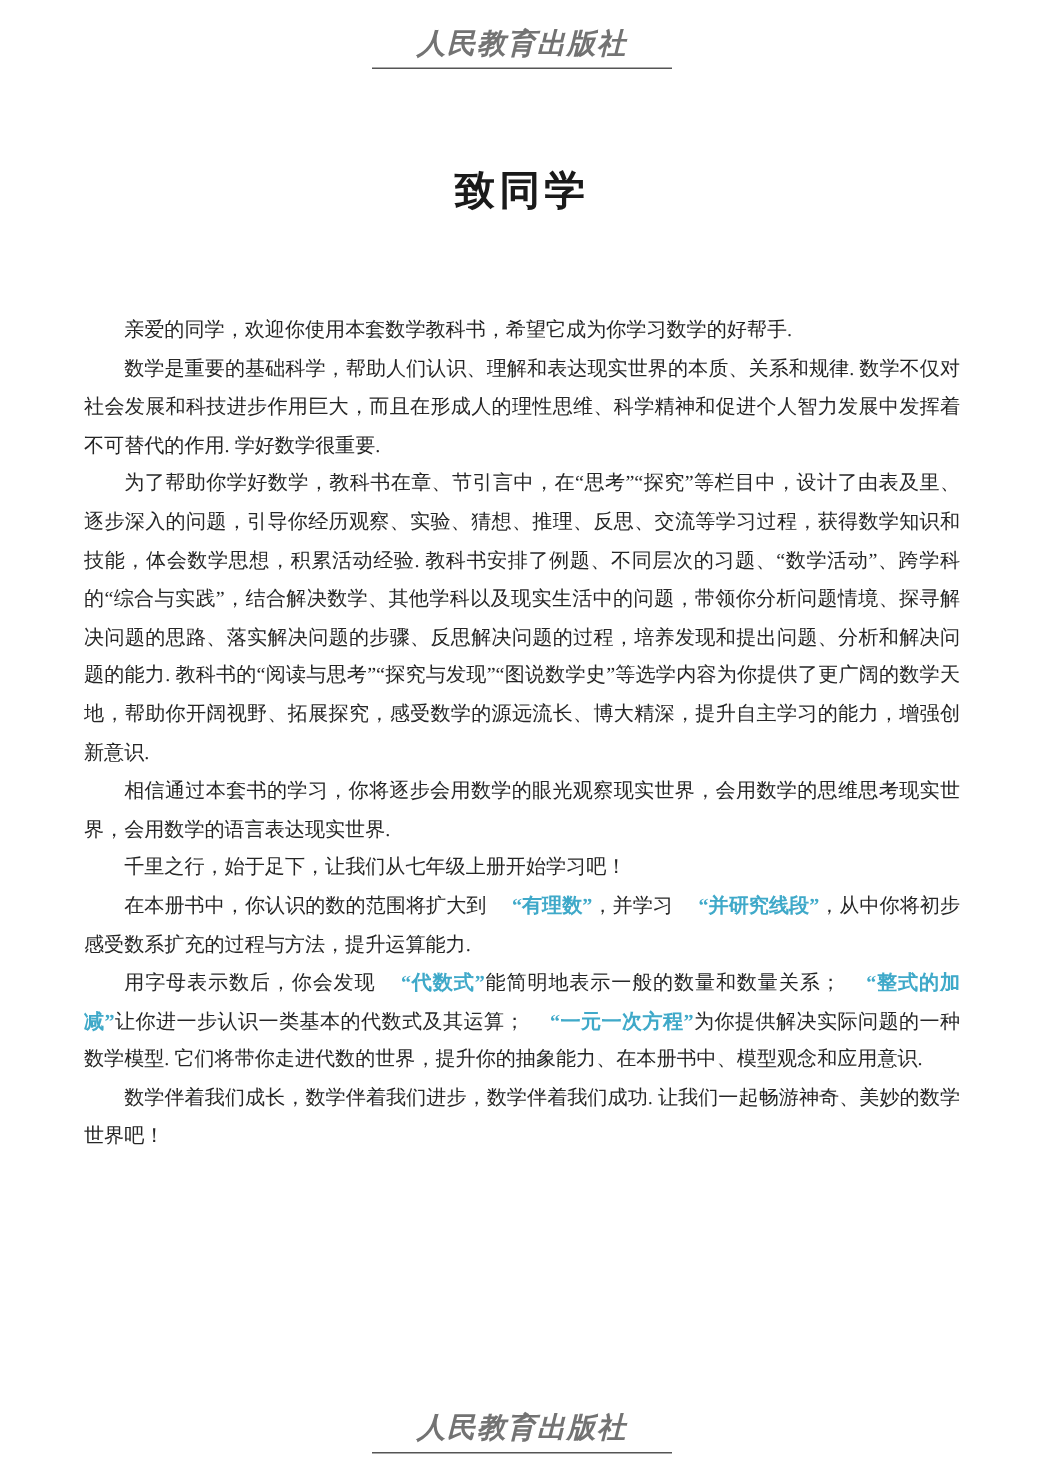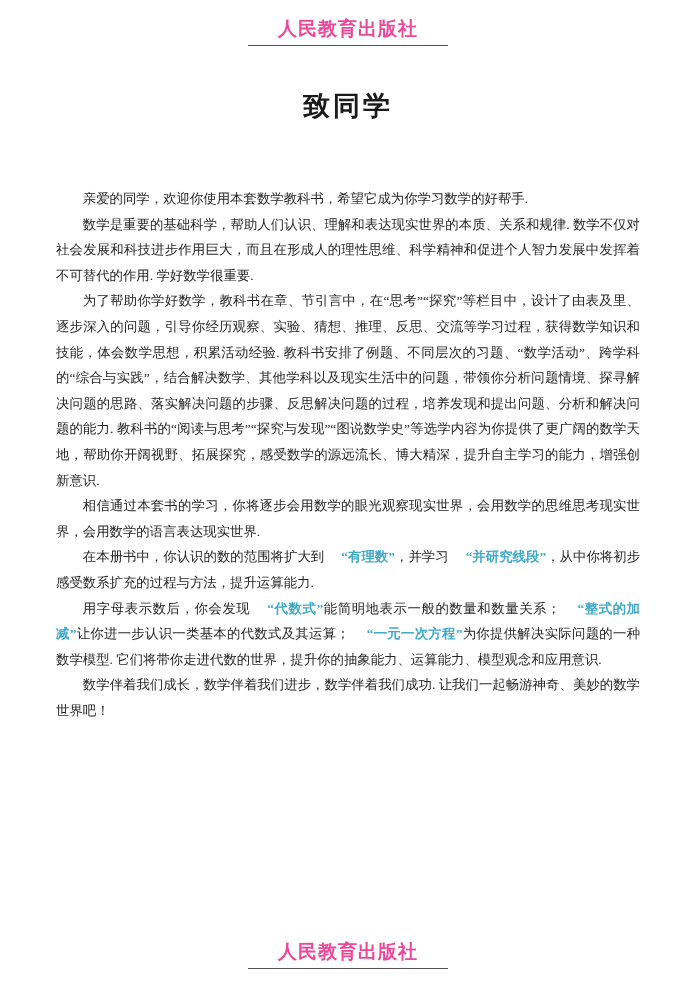--- a/index.html
+++ b/index.html
@@ -14,23 +14,24 @@
     background: #ffffff;
     font-family: "Liberation Serif", "DejaVu Serif", serif;
     overflow: hidden;
   }
   .publisher-logo {
     text-align: center;
     font-family: "DejaVu Serif", serif;
     font-weight: bold;
     font-size: 19px;
     letter-spacing: 1px;
-    color: #ec4899;
+    color: #737373;
     padding-top: 14px;
     white-space: nowrap;
+    font-style: italic;
   }
   .logo-top {
     padding-top: 16px;
   }
   .logo-bottom {
     position: absolute;
     left: 0;
     right: 0;
     bottom: 14px;
   }
@@ -38,21 +39,21 @@
     width: 200px;
     height: 1px;
     background: #555;
     margin: 3px auto 0 auto;
   }
   .doc-title {
     text-align: center;
     font-size: 27px;
     font-weight: bold;
     color: #1a1a1a;
-    margin-top: 42px;
+    margin-top: 63px;
     letter-spacing: 3px;
     font-family: "DejaVu Serif", serif;
   }
   .body-text {
     margin: 62px 56px 0 56px;
     font-size: 13.4px;
     line-height: 25.6px;
     color: #262626;
     text-align: justify;
     text-justify: inter-ideograph;
@@ -80,22 +81,23 @@
     <div class="logo-underline"></div>
   </div>
 
   <div class="doc-title">致同学</div>
 
   <div class="body-text" id="body-container">
       <p><span>亲爱的同学，欢迎你使用本套数学教科书，希望它成为你学习数学的好帮手.</span></p>
       <p><span>数学是重要的基础科学，帮助人们认识、理解和表达现实世界的本质、关系和规律. 数学不仅对社会发展和科技进步作用巨大，而且在形成人的理性思维、科学精神和促进个人智力发展中发挥着不可替代的作用. 学好数学很重要.</span></p>
       <p><span>为了帮助你学好数学，教科书在章、节引言中，在“思考”“探究”等栏目中，设计了由表及里、逐步深入的问题，引导你经历观察、实验、猜想、推理、反思、交流等学习过程，获得数学知识和技能，体会数学思想，积累活动经验. 教科书安排了例题、不同层次的习题、“数学活动”、跨学科的“综合与实践”，结合解决数学、其他学科以及现实生活中的问题，带领你分析问题情境、探寻解决问题的思路、落实解决问题的步骤、反思解决问题的过程，培养发现和提出问题、分析和解决问题的能力. 教科书的“阅读与思考”“探究与发现”“图说数学史”等选学内容为你提供了更广阔的数学天地，帮助你开阔视野、拓展探究，感受数学的源远流长、博大精深，提升自主学习的能力，增强创新意识.</span></p>
       <p><span>相信通过本套书的学习，你将逐步会用数学的眼光观察现实世界，会用数学的思维思考现实世界，会用数学的语言表达现实世界.</span></p>
+      <p><span>千里之行，始于足下，让我们从七年级上册开始学习吧！</span></p>
       <p><span>在本册书中，你认识的数的范围将扩大到</span><span class="hl-b">“有理数”</span><span>，并学习</span><span class="hl-b">“并研究线段”</span><span>，从中你将初步感受数系扩充的过程与方法，提升运算能力.</span></p>
-      <p><span>用字母表示数后，你会发现</span><span class="hl-b">“代数式”</span><span>能简明地表示一般的数量和数量关系；</span><span class="hl-b">“整式的加减”</span><span>让你进一步认识一类基本的代数式及其运算；</span><span class="hl-b">“一元一次方程”</span><span>为你提供解决实际问题的一种数学模型. 它们将带你走进代数的世界，提升你的抽象能力、运算能力、模型观念和应用意识.</span></p>
+      <p><span>用字母表示数后，你会发现</span><span class="hl-b">“代数式”</span><span>能简明地表示一般的数量和数量关系；</span><span class="hl-b">“整式的加减”</span><span>让你进一步认识一类基本的代数式及其运算；</span><span class="hl-b">“一元一次方程”</span><span>为你提供解决实际问题的一种数学模型. 它们将带你走进代数的世界，提升你的抽象能力、在本册书中、模型观念和应用意识.</span></p>
       <p><span>数学伴着我们成长，数学伴着我们进步，数学伴着我们成功. 让我们一起畅游神奇、美妙的数学世界吧！</span></p>
     </div>
 
   <div class="publisher-logo logo-bottom">
     <span>人民教育出版社</span>
     <div class="logo-underline"></div>
   </div>
 
 </div>
 

